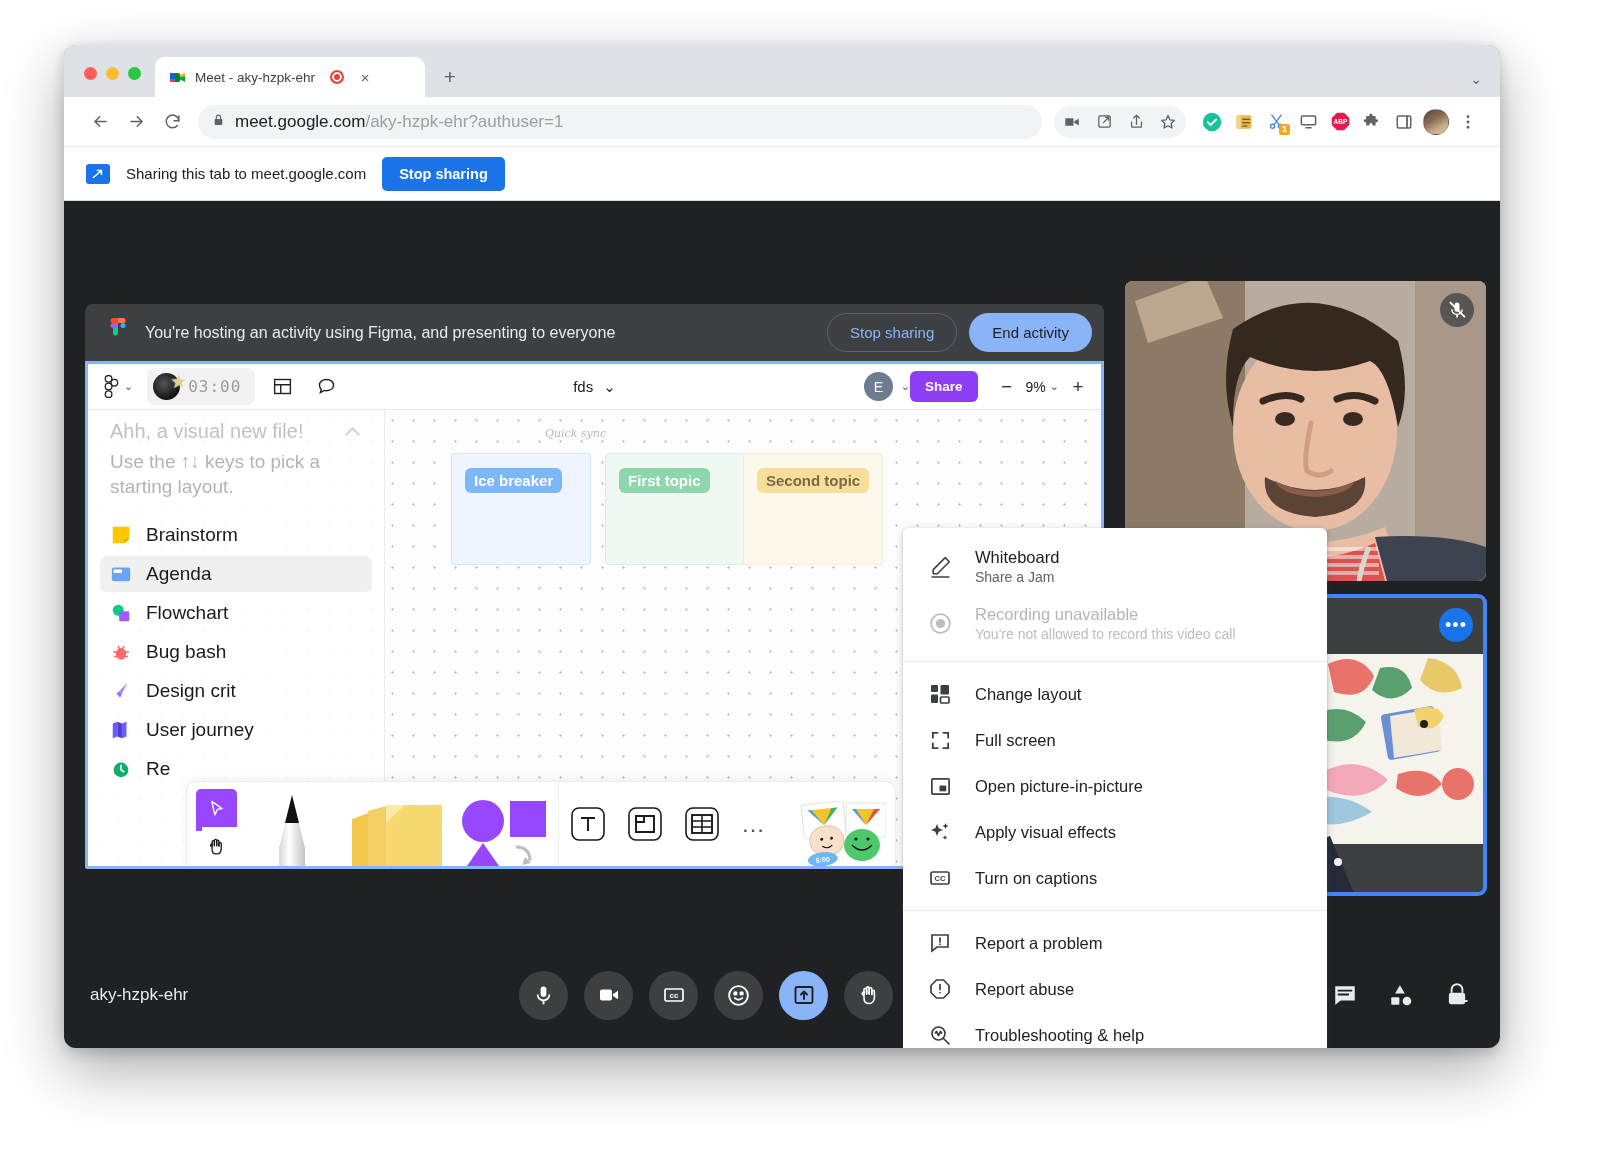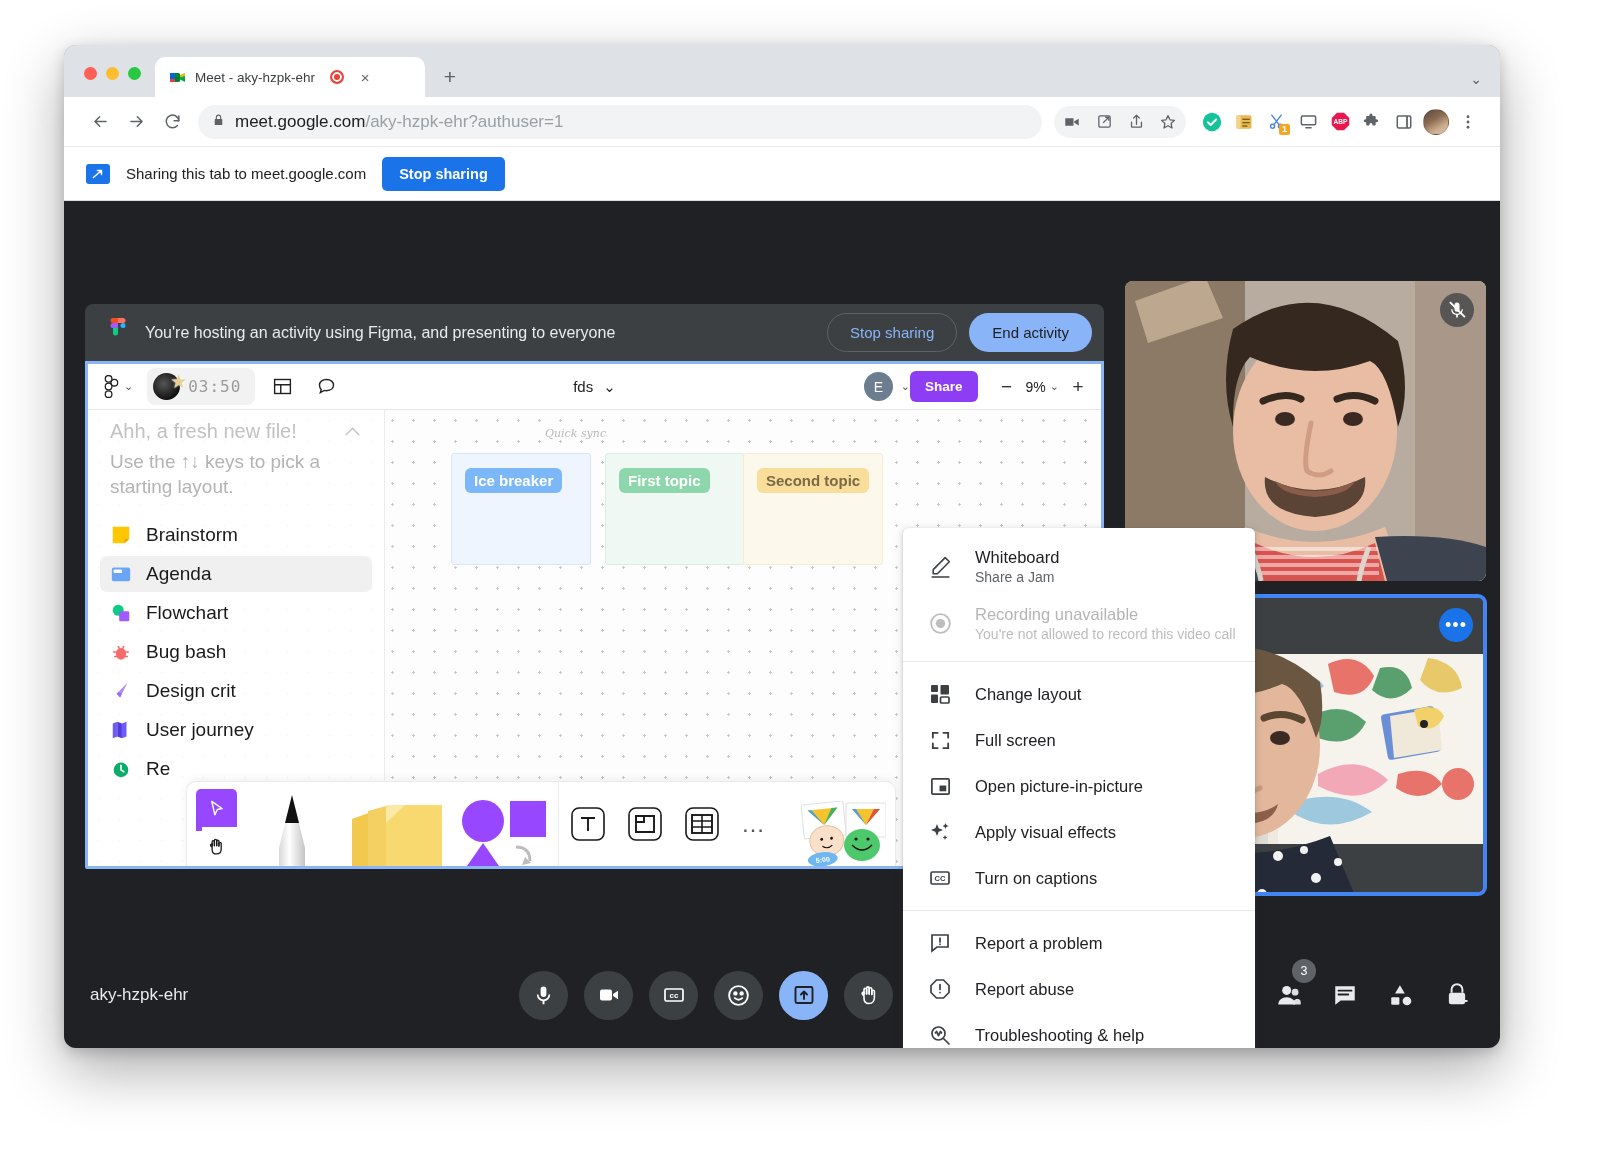--- a/index.html
+++ b/index.html
@@ -318,21 +318,21 @@
     display: flex; align-items: flex-end;
     box-shadow: 0 -2px 10px rgba(0,0,0,0.06);
   }
   .tool-cell { position: relative; height: 85px; flex: 0 0 auto; }
   .tool-sep { width: 1px; background: #ececec; height: 85px; }
 
   
   #meet-menu {
     position: absolute;
     left: 839px; top: 327px;
-    width: 352px;
+    width: 424px;
     background: #ffffff;
     border-radius: 6px;
     box-shadow: 0 2px 6px 2px rgba(60,64,67,.15), 0 1px 2px rgba(60,64,67,.3);
     padding: 10px 0 10px 0;
     z-index: 40;
   }
   .mi {
     display: flex; align-items: center; gap: 22px;
     padding: 10px 22px 10px 24px;
     min-height: 44px;
@@ -597,21 +597,21 @@
                 <circle cx="4.5" cy="15" r="2.6"></circle>
                 <circle cx="9" cy="6" r="2.6"></circle>
               </svg>
             <span class="ft-chev">⌄</span>
           </span>
 
           <div id="figma-timer">
             <span class="timer-av">
               <span class="timer-star">★</span>
             </span>
-            <span id="timer-value">03:50</span>
+            <span id="timer-value">03:00</span>
           </div>
 
           <span class="ft-sq">
             <svg width="21" height="21" viewBox="0 0 24 24" fill="none" stroke="#222" stroke-width="1.6">
                 <rect x="3" y="4" width="18" height="16"></rect>
                 <path d="M3 10h18M10 10v10"></path>
               </svg>
           </span>
           <span class="ft-sq">
             <svg width="21" height="21" viewBox="0 0 24 24" fill="none" stroke="#222" stroke-width="1.6">
@@ -634,21 +634,21 @@
               <span class="ft-chev">⌄</span>
               <span class="zoom-btn">+</span>
             </div>
           </div>
         </div>
 
         <div id="figma-canvas">
 
           <div id="figma-left-pane">
             <div id="new-file-head">
-              <span>Ahh, a fresh new file!</span>
+              <span>Ahh, a visual new file!</span>
               <span>
                 <svg width="19" height="13" viewBox="0 0 24 16" fill="none" stroke="#c2c2c2" stroke-width="1.8" stroke-linecap="round">
                     <path d="M4 12l8-8 8 8"></path>
                   </svg>
               </span>
             </div>
             <div id="layout-hint">Use the ↑↓ keys to pick a starting layout.</div>
 
             <div class="tpl-item">
               <span class="tpl-ico">

